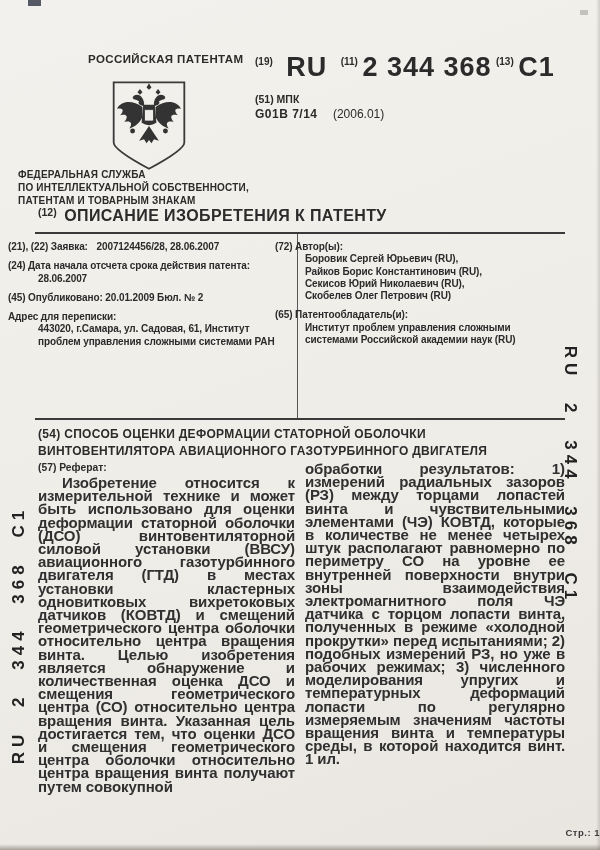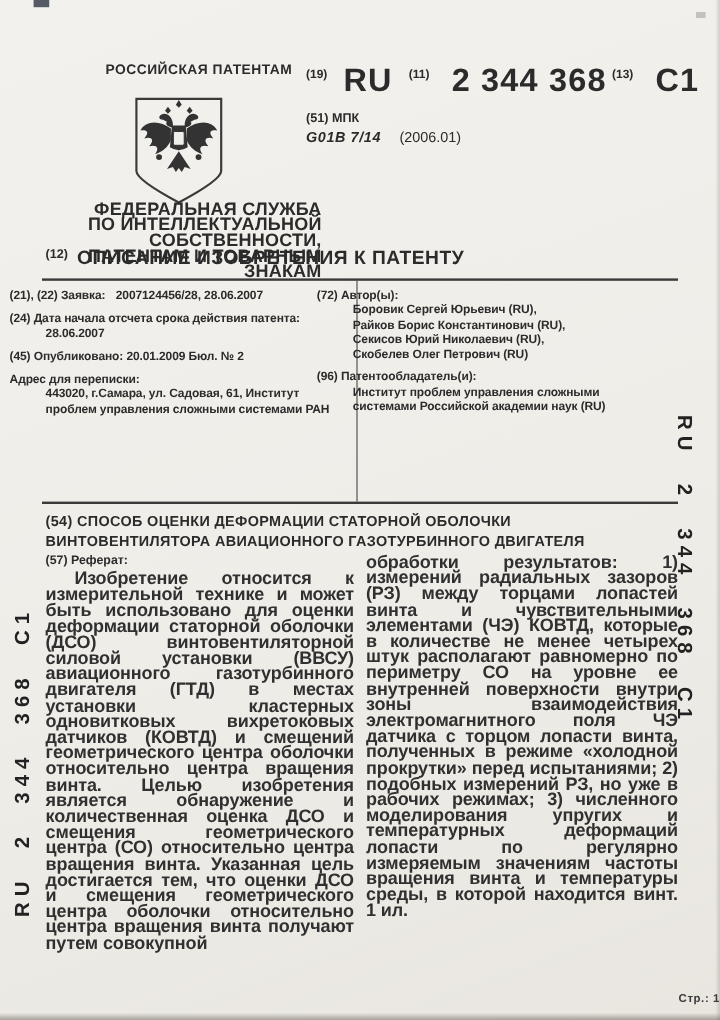--- a/index.html
+++ b/index.html
@@ -22,39 +22,39 @@
   .v-left{top:635px;left:19px;transform:translate(-50%,-50%) rotate(-90deg);}
   .v-right{top:475px;left:570px;transform:translate(-50%,-50%) rotate(90deg);}
 
   
   .country{position:absolute;left:88px;top:53px;font-size:11.5px;font-weight:bold;letter-spacing:.4px;}
   .coa{position:absolute;left:106px;top:80px;width:86px;height:92px;}
   .publine{position:absolute;left:255px;top:52px;white-space:nowrap;}
   .pub-code{font-size:10px;font-weight:bold;position:relative;top:-11px;}
   .pub-big{font-size:27px;font-weight:bold;letter-spacing:1px;}
   .pub-gap-s{margin-left:9px;}
-  .pub-gap-m{margin-left:14px;}
+  .pub-gap-m{}
   .ipc-line{position:absolute;left:255px;top:93px;font-size:10.5px;font-weight:bold;}
   .ipc-class-line{position:absolute;left:255px;top:107px;font-size:12px;font-weight:bold;}
-  .ipc-class{font-style:italic;letter-spacing:.5px;}
+  .ipc-class{letter-spacing:.5px;}
   .ipc-ed{margin-left:12px;font-weight:normal;}
-  .agency{position:absolute;left:18px;top:168px;width:250px;text-align:right;
-    font-size:15px;font-weight:bold;line-height:13px;letter-spacing:.2px;}
+  .agency{position:absolute;left:18px;top:168px;width:250px;text-align:left;
+    font-size:10px;font-weight:bold;line-height:13px;letter-spacing:.2px;}
   .doc-heading{position:absolute;left:38px;top:207px;white-space:nowrap;}
   .doc-code{font-size:10.5px;font-weight:bold;position:relative;top:-5px;}
   .doc-title{font-size:16px;font-weight:bold;letter-spacing:.4px;margin-left:3px;}
   .rule{position:absolute;background:#3a3a3a;}
   .rule-h1{left:35px;top:232px;width:530px;height:2px;}
   .rule-h2{left:35px;top:418px;width:530px;height:2px;}
   .rule-v{left:297px;top:234px;width:1px;height:184px;background:#555;}
 
   
   .bib-col{position:absolute;font-size:10px;line-height:12.3px;font-weight:bold;letter-spacing:-0.1px;}
   .bib-left{left:38px;top:241px;width:256px;}
-  .bib-right{left:294px;top:241px;width:260px;}
+  .bib-right{left:305px;top:241px;width:260px;}
   .bib-item{text-indent:-30px;margin-bottom:7px;}
   .bib-value-block{display:block;text-indent:0;}
   .val-gap{margin-left:6px;}
 
   
   .title54{position:absolute;left:38px;top:426px;width:528px;
     font-size:12px;font-weight:bold;line-height:16.5px;letter-spacing:.3px;}
   .abs-label{position:absolute;left:38px;top:462px;font-size:10.3px;font-weight:bold;}
   .abs-col{position:absolute;font-size:15px;font-weight:bold;line-height:13.2px;
     text-align:justify;letter-spacing:-0.1px;color:#303030;}
@@ -155,21 +155,21 @@
   <div class="bib-col bib-right">
     <div class="bib-item">
       <span>(72)</span>
       <span>Автор(ы):</span>
       <span class="bib-value-block">Боровик Сергей Юрьевич (RU),</span>
       <span class="bib-value-block">Райков Борис Константинович (RU),</span>
       <span class="bib-value-block">Секисов Юрий Николаевич (RU),</span>
       <span class="bib-value-block">Скобелев Олег Петрович (RU)</span>
     </div>
     <div class="bib-item">
-      <span>(96)</span>
+      <span>(65)</span>
       <span>Патентообладатель(и):</span>
       <span class="bib-value-block">Институт проблем управления сложными системами Российской академии наук (RU)</span>
     </div>
   </div>
 
   <div class="title54">
     <span>(54)</span>
     <span>СПОСОБ ОЦЕНКИ ДЕФОРМАЦИИ СТАТОРНОЙ ОБОЛОЧКИ ВИНТОВЕНТИЛЯТОРА АВИАЦИОННОГО ГАЗОТУРБИННОГО ДВИГАТЕЛЯ</span>
   </div>
 

